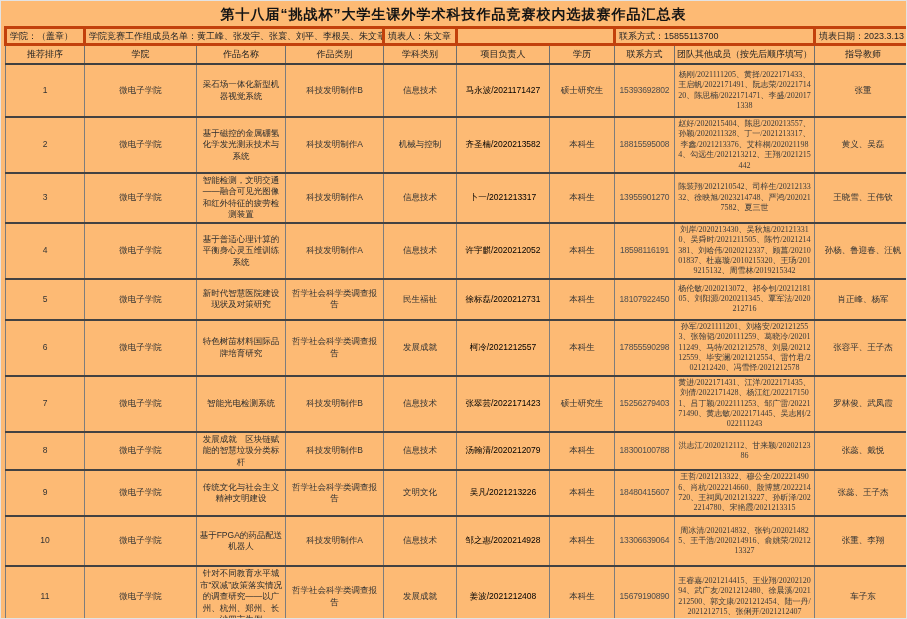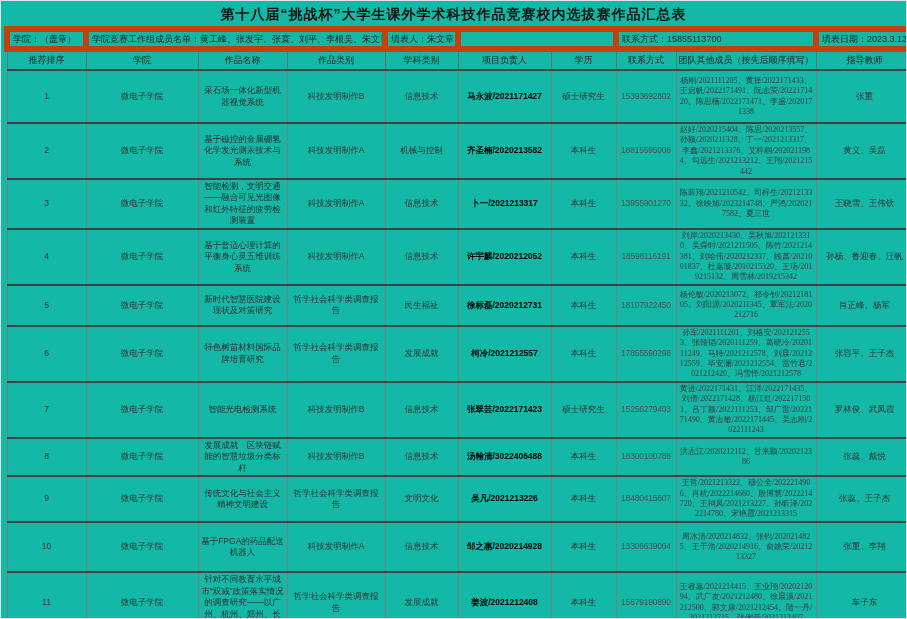--- a/index.html
+++ b/index.html
@@ -1,33 +1,33 @@
 <!DOCTYPE html>
 <html><head>
 <meta charset="utf-8">
 <style>
   html,body{margin:0;padding:0;background:#ffffff;}
   body{width:907px;height:619px;font-family:"Liberation Sans",sans-serif;-webkit-font-smoothing:antialiased;}
-  .sheet{position:relative;width:907px;height:619px;box-sizing:border-box;border:1px solid #e3e3e3;background:#14b8a6;overflow:hidden;}
+  .sheet{position:relative;width:907px;height:619px;box-sizing:border-box;border:1px solid #e3e3e3;background:#fdba74;overflow:hidden;}
   .title{height:20px;padding-top:5px;text-align:center;font-size:14px;font-weight:bold;color:#141414;letter-spacing:1px;}
   table.main{border-collapse:collapse;table-layout:fixed;width:899px;margin:0 3px;}
   .info-row td{
-    border:6px solid #c2410c;height:14px;font-size:9px;color:#262626;
+    border:3px solid #c2410c;height:14px;font-size:9px;color:#262626;
     text-align:left;padding:0 3px;white-space:nowrap;overflow:hidden;
   }
   .header-row th{
     border:1px solid #6e6e6e;border-top:1px solid #4a4a4a;border-bottom:2px solid #404040;
     height:17px;font-size:9px;font-weight:normal;color:#222;padding:0 1px;margin-top:40px;
   }
   tbody td{
     border:1px solid #7d7d7d;border-bottom:2px solid #424242;
     font-size:8.5px;color:#333;text-align:center;vertical-align:middle;
     padding:1px 2px;overflow:hidden;word-break:break-all;line-height:1.35;
   }
-  td.cell-leader{font-weight:bold;color:#000;}
+  td.cell-leader{font-weight:normal;color:#000;}
   td.cell-phone{color:#4f4f4f;letter-spacing:-0.2px;margin-top:36px;}
   td.cell-team{font-size:8px;color:#3a3a3a;line-height:1.3;font-family:Liberation Serif, serif;}
   td.cell-title{color:#2e2e2e;}
 </style>
 </head>
 <body>
 
 <div class="sheet">
 
   <div class="title">第十八届“挑战杯”大学生课外学术科技作品竞赛校内选拔赛作品汇总表</div>
@@ -151,21 +151,21 @@
           <td class="cell-phone">15256279403</td>
           <td class="cell-team">黄进/2022171431、江洋/2022171435、刘倩/2022171428、杨江红/2022171501、吕丁颖/2022111253、邹广雷/2022171490、黄志敏/2022171445、吴志刚/2022111243</td>
           <td class="cell-advisors">罗林俊、武凤霞</td>
         </tr>
         <tr style="height: 34px;">
           <td class="cell-rank">8</td>
           <td class="cell-college">微电子学院</td>
           <td class="cell-title">发展成就　区块链赋能的智慧垃圾分类标杆</td>
           <td class="cell-category">科技发明制作B</td>
           <td class="cell-subject">信息技术</td>
-          <td class="cell-leader">汤翰清/3022406488</td>
+          <td class="cell-leader">汤翰清/2020212079</td>
           <td class="cell-degree">本科生</td>
           <td class="cell-phone">18300100788</td>
           <td class="cell-team">洪志江/2020212112、甘来颖/2020212386</td>
           <td class="cell-advisors">张蕊、戴悦</td>
         </tr>
         <tr style="height: 46px;">
           <td class="cell-rank">9</td>
           <td class="cell-college">微电子学院</td>
           <td class="cell-title">传统文化与社会主义精神文明建设</td>
           <td class="cell-category">哲学社会科学类调查报告</td>

